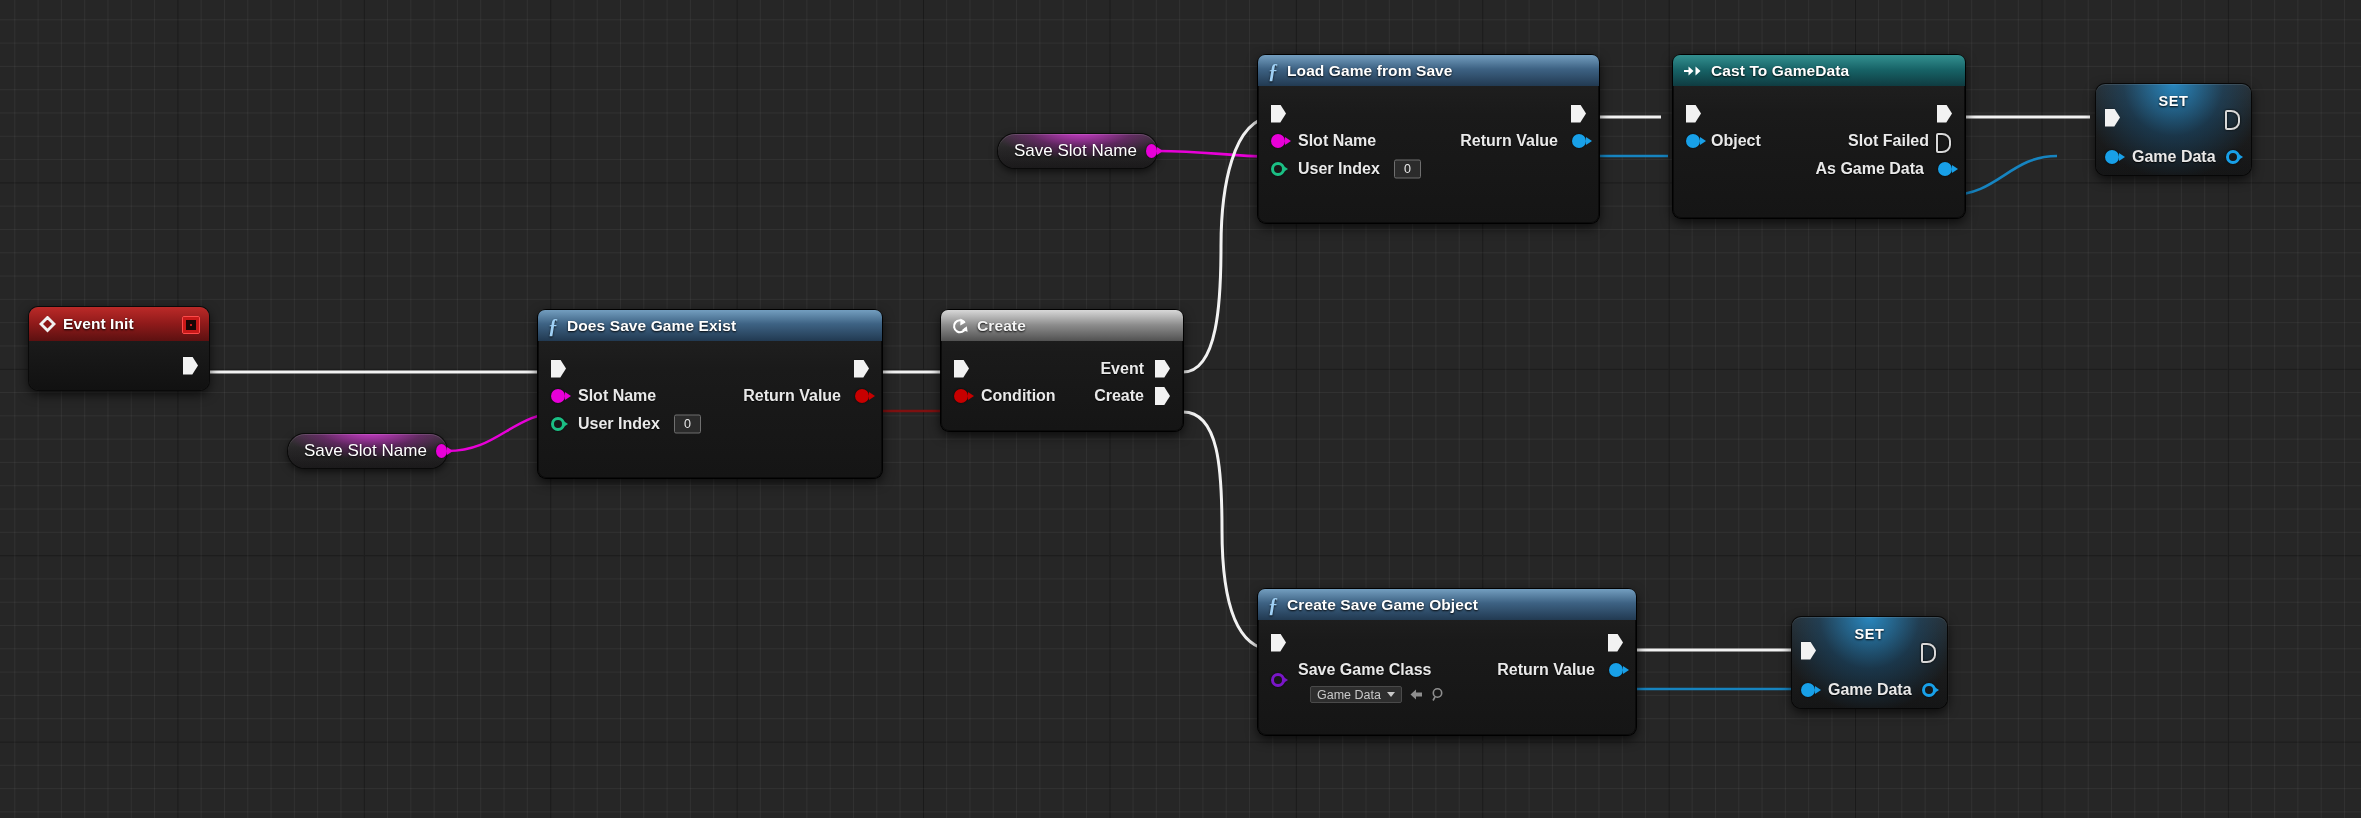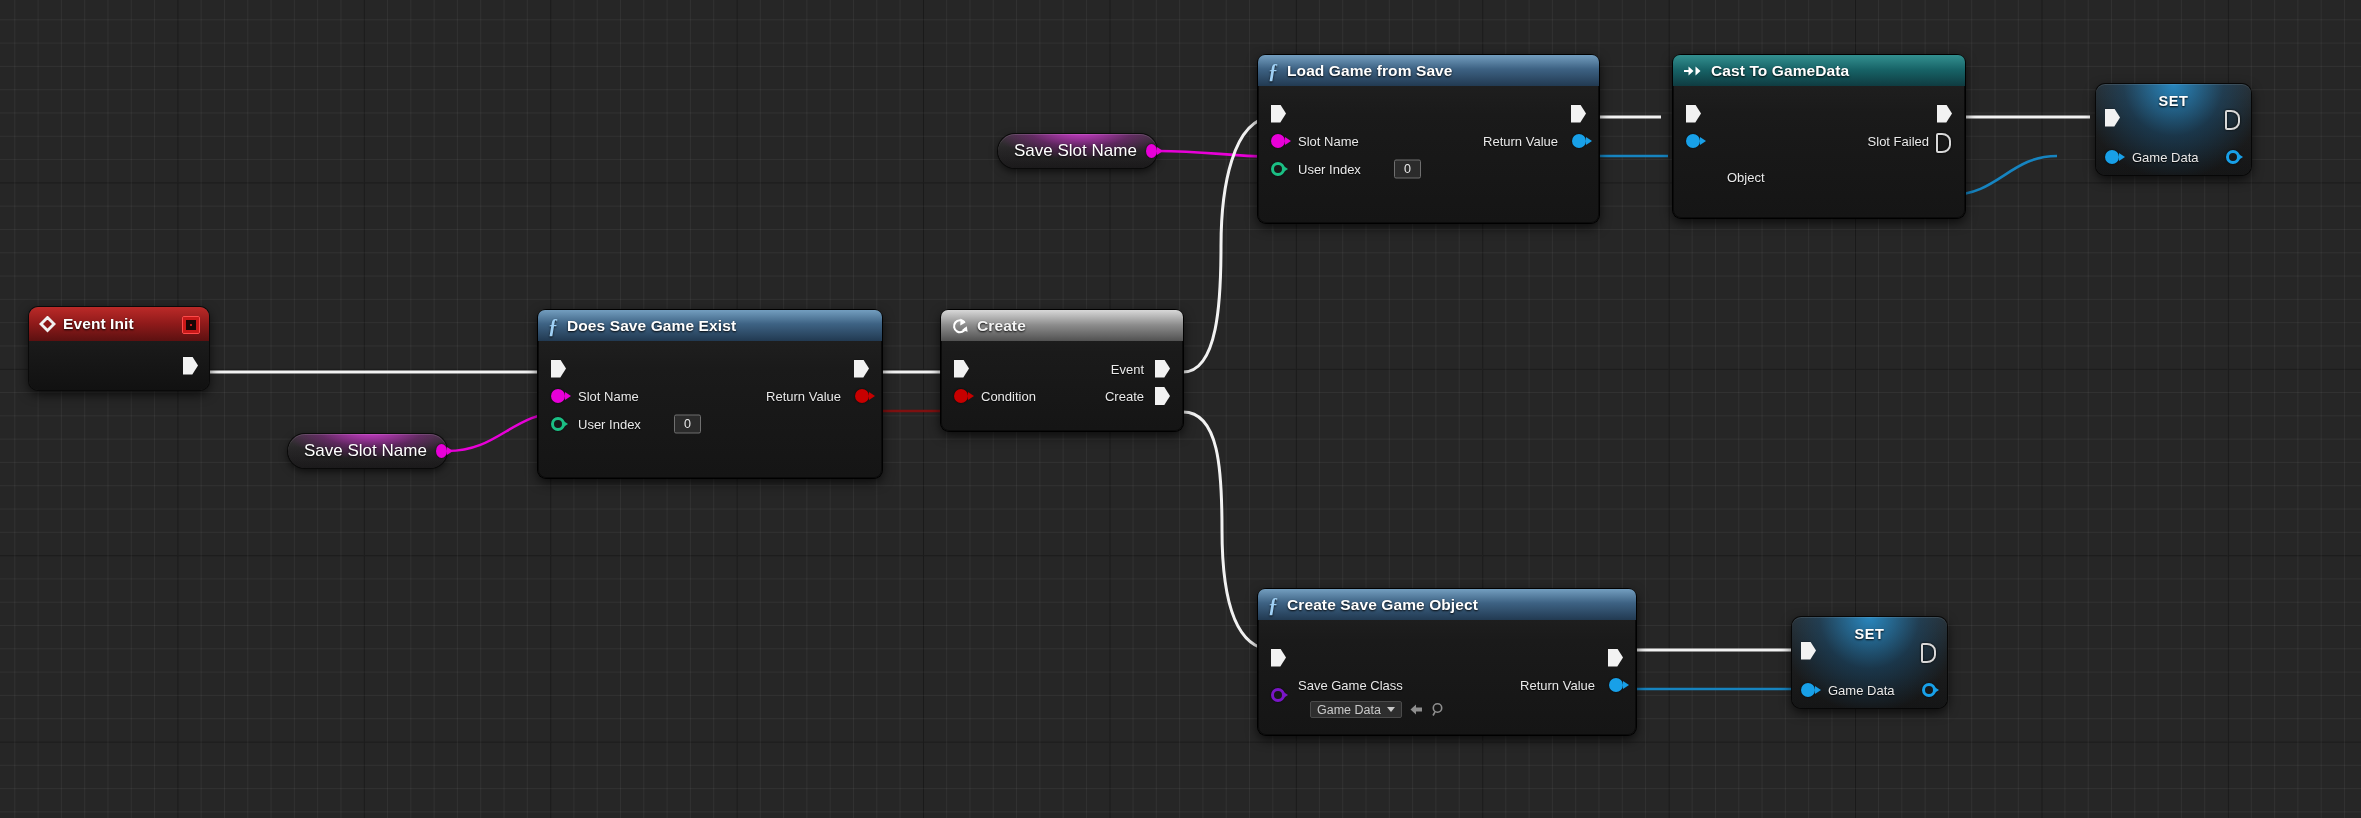--- a/index.html
+++ b/index.html
@@ -82,22 +82,23 @@
   .dot.ring{background:transparent !important;border:3.5px solid currentColor;box-sizing:border-box;}
   .dot.s-magenta{background:#e800d8;color:#e800d8;}
   .dot.s-green{background:transparent;color:#1bbf84;}
   .dot.s-red{background:#c70000;color:#c70000;}
   .dot.s-blue{background:#18a0e8;color:#18a0e8;}
   .dot.s-blue-ring{background:transparent;color:#18a0e8;}
   .dot.s-purple{background:transparent;color:#7a16c8;}
 
   .lbl{
     position:absolute;top:50%;transform:translateY(-50%);
-    color:#e9e9e9;font-size:13px;white-space:nowrap;
+    color:#e9e9e9;font-size:16px;white-space:nowrap;
     text-shadow:0 1px 1px rgba(0,0,0,.9);
+    font-weight:bold;
   }
 
   .numbox{
     position:absolute;top:50%;transform:translateY(-50%);
     min-width:17px;height:17px;line-height:16px;text-align:center;
     background:#2b2b2b;border:1px solid #6f6f6f;border-radius:2px;
     color:#e8e8e8;font-size:12.5px;padding:0 4px;
   }
 
   
@@ -322,23 +323,27 @@
       </span>
       <span class="hdr-title">Cast To GameData</span>
     </div>
     <div class="rows" style="position:relative;padding-top:14px;">
       <div class="row">
         <div class="exec" style="left:13px;"></div>
         <div class="exec" style="right:13px;"></div>
       </div>
       <div class="row" style="height:28px;">
         <span class="dot s-blue" style="left:13px;"></span>
-        <span class="lbl" style="left:54px;margin-top:36px;">Object</span>
+        <span class="lbl" style="left:38px;">Object</span>
         <span class="lbl" style="right:36px;">Slot Failed</span>
         <div class="exec hollow" style="right:14px;"></div>
+      </div>
+      <div class="row" style="height:28px;">
+        <span class="lbl" style="right:41px;">As Game Data</span>
+        <span class="dot s-blue" style="right:13px;"></span>
       </div>
     </div>
   </div>
 
   <div class="setnode" style="left:2096px;top:84px;width:155px;height:91px;">
     <div class="set-title">SET</div>
     <div class="row" style="position:absolute;left:0;right:0;top:20px;height:27px;">
       <div class="exec" style="left:9px;"></div>
       <div class="exec hollow" style="right:11px;"></div>
     </div>
@@ -348,21 +353,21 @@
       <span class="dot ring s-blue-ring" style="right:11px;"></span>
     </div>
   </div>
 
   <div class="node" style="left:1258px;top:589px;width:378px;height:146px;">
     <div class="node-body"></div>
     <div class="hdr fn" style="position:relative;">
       <span class="fn-icon">ƒ</span>
       <span class="hdr-title">Create Save Game Object</span>
     </div>
-    <div class="rows" style="position:relative;padding-top:24px;">
+    <div class="rows" style="position:relative;padding-top:9px;">
       <div class="row">
         <div class="exec" style="left:13px;"></div>
         <div class="exec" style="right:13px;"></div>
       </div>
       <div class="row" style="height:50px;">
         <span class="dot ring s-purple" style="left:13px;top:24px;"></span>
         <span class="lbl" style="left:40px;top:14px;">Save Game Class</span>
         <div class="classpick" style="left:52px;top:30px;">
           <span class="cp-box">
             <span class="cp-text">Game Data</span>

